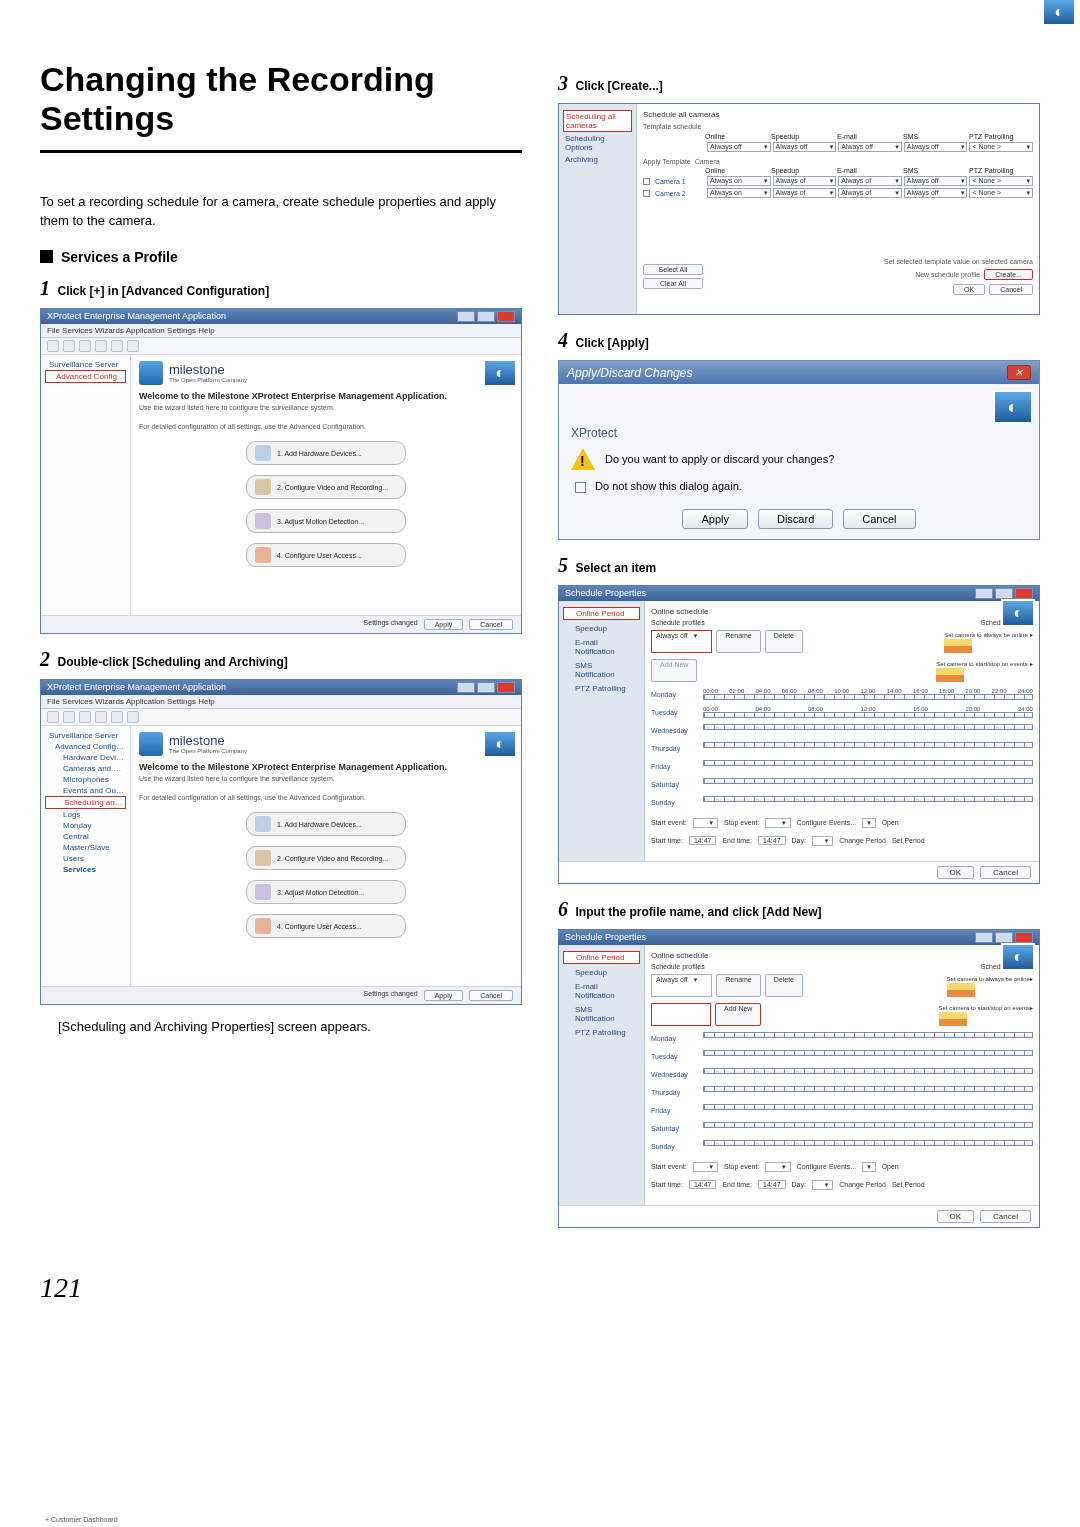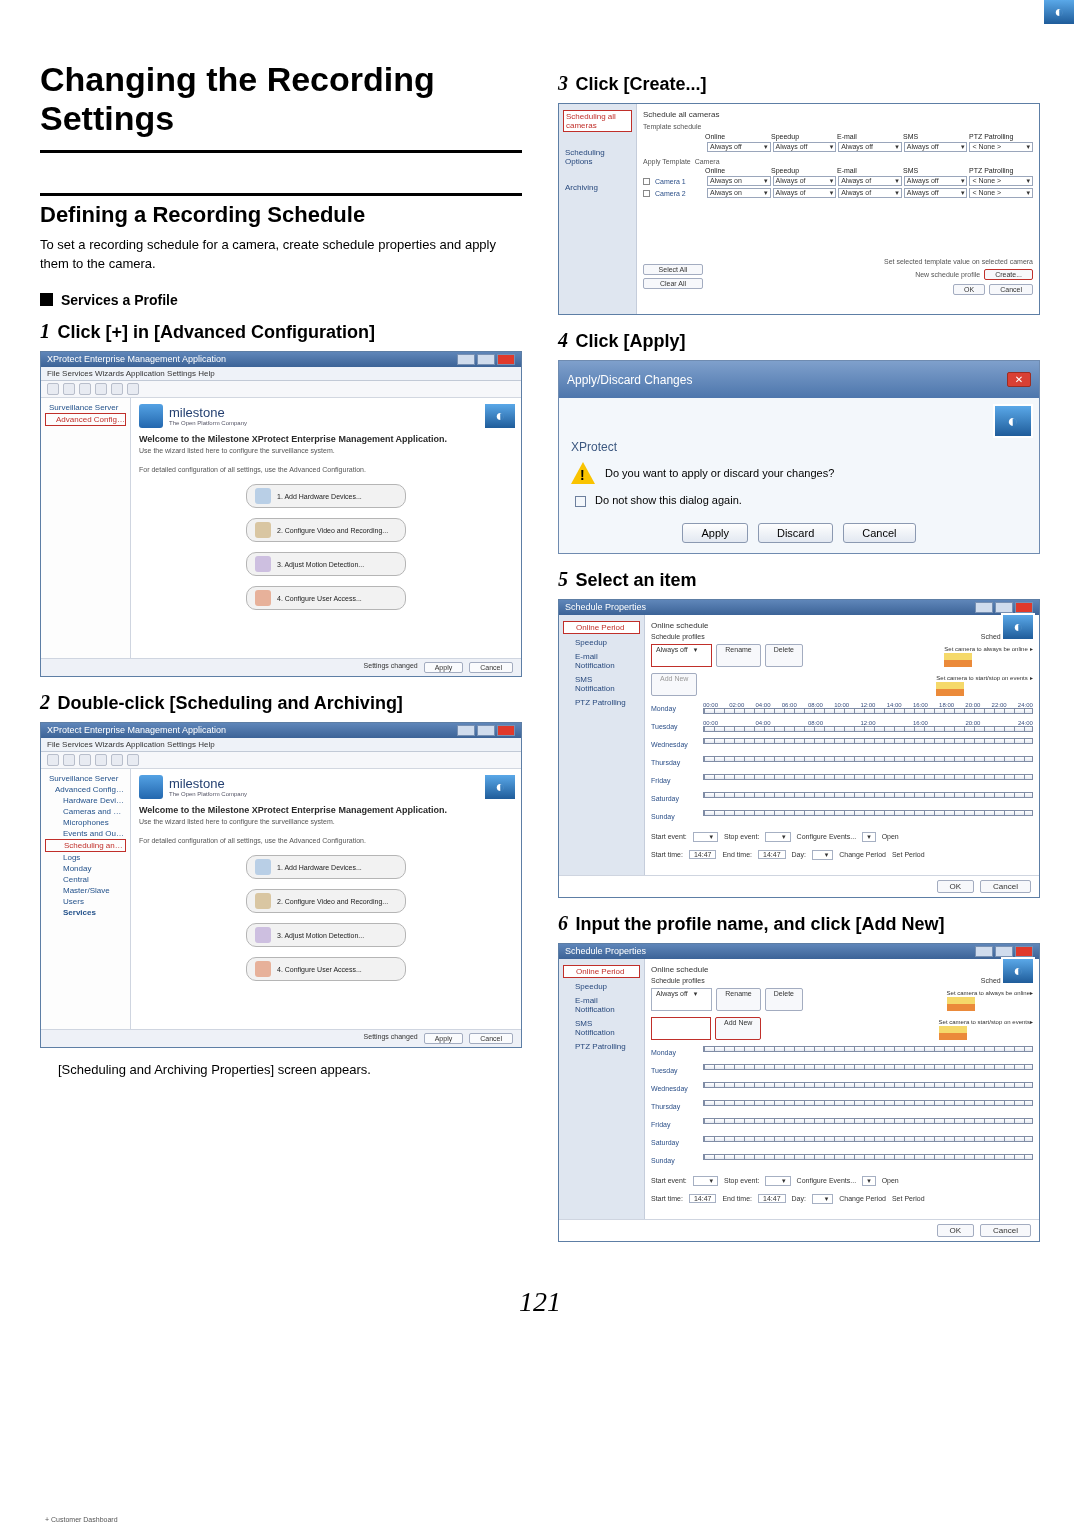--- a/index.html
+++ b/index.html
@@ -56,21 +56,21 @@
     margin: 12px 0 8px 0;
   }
   .step .num {
     font-size: 20px;
     font-style: italic;
     font-weight: bold;
     font-family: Georgia, 'Times New Roman', serif;
     letter-spacing: -0.5px;
   }
   .step .txt {
-    font-size: 18px;
+    font-size: 12px;
     font-weight: bold;
   }
   .note {
     font-size: 13px;
     margin: 8px 0 8px 18px;
   }
   .screenshot-placeholder {
     margin: 6px 0 14px 0;
   }
   .fake-window {
@@ -141,21 +141,21 @@
     background:linear-gradient(#5aa8e8,#1f5c9a);
     border:2px solid #fff;
     display:flex; align-items:center; justify-content:center;
     color:#fff; font-size:16px; font-weight:bold;
   }
 
   
   .sap .fw-body { min-height:210px; }
   .sap .left-nav {
     width:78px; background:#dfe6f0; border-right:1px solid #c5cddb; padding:6px 4px;
-    font-size:8px; display:flex; flex-direction:column; gap:15px;
+    font-size:8px; display:flex; flex-direction:column; gap:1px;
   }
   .sap .left-nav .nav-it { color:#28497d; padding:1px 2px;}
   .sap .left-nav .nav-it.sel { color:#c02f2a; border:1px solid #c02f2a; background:#fff;}
   .sap .right { flex:1; padding:6px;}
   .sap .sec-title { font-size:8px; color:#333; margin-bottom:4px;}
   .colhdrs { display:grid; grid-template-columns:60px repeat(5,1fr); font-size:7px; color:#222; margin-bottom:2px; gap:2px;}
   .gridrow { display:grid; grid-template-columns:10px 50px repeat(5,1fr); font-size:7px; align-items:center; gap:2px; margin-bottom:2px;}
   .gridrow .cb { width:7px;height:7px;border:1px solid #888;}
   .gridrow .camname { color:#2b4f88;}
   .gridrow .sel { border:1px solid #9aa6bb; padding:0 2px; background:#fff; display:flex; justify-content:space-between;}
@@ -169,23 +169,24 @@
 
   
   .dialog {
     border:1px solid #6f8bb0;
     width:100%;
     background:#fff;
     font-size:11px;
   }
   .dlg-title {
     background:linear-gradient(#7fa0cc,#4d76ac);
-    color:#fff; padding:11px 8px;
+    color:#fff; padding:4px 8px;
     display:flex; justify-content:space-between; align-items:center;
     font-size:12px;
+    font-style:italic;
   }
   .dlg-title .x { width:24px;height:15px;background:#d94034;border:1px solid #9c2d23;border-radius:2px;display:flex;align-items:center;justify-content:center;color:#fff;font-size:10px;}
   .dlg-body { padding:10px 12px 12px 12px; position:relative; background:#f3f7fb;}
   .dlg-body .logo-sq2 { position:absolute; top:6px; right:6px; width:40px;height:34px;background:linear-gradient(#5aa8e8,#1f5c9a);border:2px solid #fff;display:flex;align-items:center;justify-content:center;color:#fff;font-size:18px;font-weight:bold;}
   .confirm-row { display:flex; align-items:center; gap:10px; margin:8px 0 10px 0;}
   .warn-tri { width:0;height:0;border-left:12px solid transparent;border-right:12px solid transparent;border-bottom:22px solid #f9c300;position:relative;}
   .warn-tri::after{content:"!";position:absolute;left:-3px;top:5px;color:#000;font-weight:bold;font-size:14px;}
   .dlg-foot {display:flex; justify-content:center; gap:10px; padding:4px 0 10px 0; background:#f3f7fb;}
   .dlg-foot .dbtn { border:1px solid #8b99b1; background:linear-gradient(#fefefe,#e2e8f1); padding:3px 18px; border-radius:3px; font-size:11px;}
   .chk { width:11px;height:11px;border:1px solid #6c7f9d;display:inline-block;vertical-align:middle;margin-right:6px;}
@@ -214,36 +215,35 @@
   .schedprop .timeline .bar::before {
     content:""; position:absolute; inset:0;
     background-image: repeating-linear-gradient(to right, #7f8ca5 0 1px, transparent 1px 10px);
   }
   .schedprop .botrow { display:flex; flex-wrap:wrap; gap:6px; align-items:center; font-size:7px; margin-top:8px;}
   .schedprop .botrow .inp { border:1px solid #a6b0c3;background:#fff;padding:0 4px;}
   .schedprop-foot { display:flex; justify-content:flex-end; gap:6px; padding:4px 8px; border-top:1px solid #cfd5e0;}
   .schedprop-foot .sbtn5 { border:1px solid #a3acc0;background:#f7f8fb;padding:1px 12px;border-radius:2px;font-size:8px;}
 
   .pagenum {
-    text-align:center;
+    text-align:left;
     font-size:28px;
     font-style:italic;
     font-family: Georgia, 'Times New Roman', serif;
     margin-top:30px;
   }
 </style>
 </head>
 <body>
 
 <div class="page">
 
   <div class="col">
     <h1>Changing the Recording Settings</h1>
 
-    <h2>Defining a Recording Schedule</h2>
     <p class="intro">To set a recording schedule for a camera, create schedule properties and apply them to the camera.</p>
 
     <div class="sub-h">
       <span class="sq"></span>
       <span>Services a Profile</span>
     </div>
 
     <div class="step">
       <span class="num">1</span>
       <span class="txt">Click [+] in [Advanced Configuration]</span>

